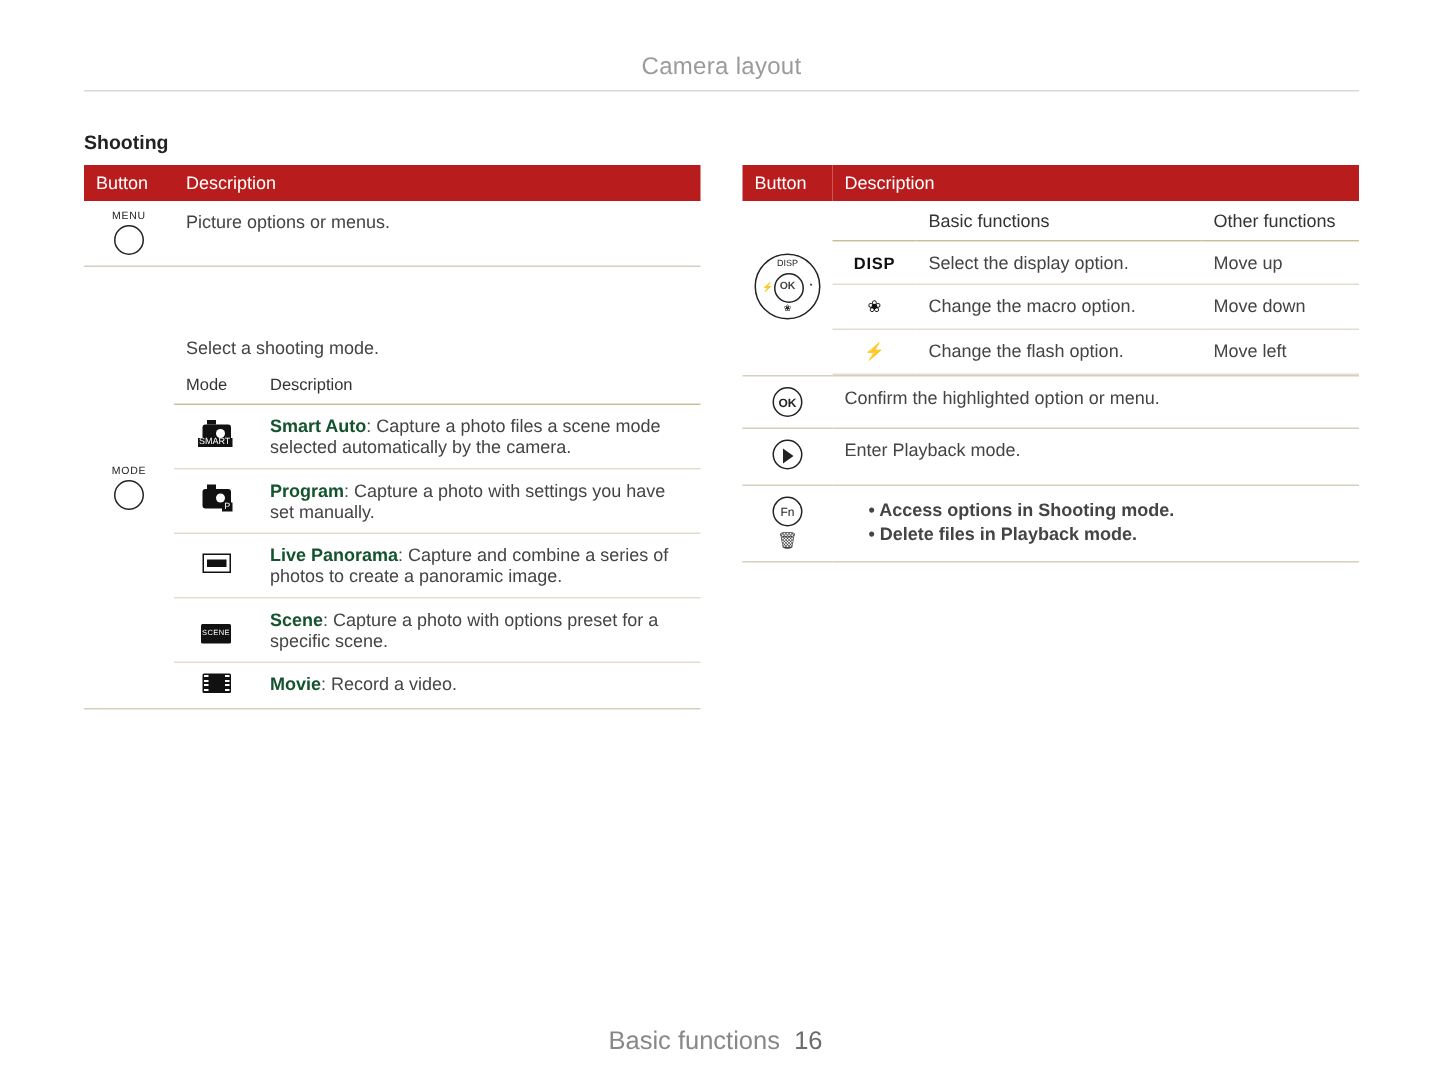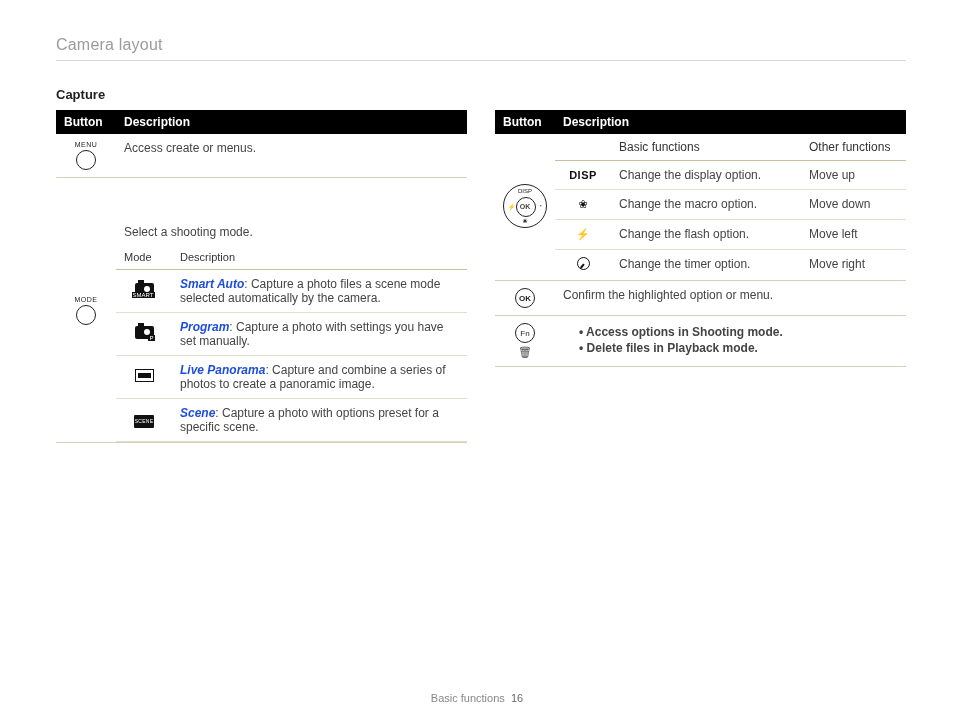--- a/index.html
+++ b/index.html
@@ -13,48 +13,49 @@
     color: #333;
   }
   .page-title {
     font-size: 16px;
     font-weight: 300;
     color: #9b9b9b;
     letter-spacing: 0.2px;
     margin-bottom: 20px;
     padding-bottom: 6px;
     border-bottom: 1px solid #d8d8d8;
+    text-align: center;
   }
   .section-title {
     font-size: 13px;
     font-weight: bold;
     color: #222;
     margin: 26px 0 8px 0;
   }
   .columns {
     display: flex;
     gap: 28px;
   }
   .col { width: 50%; }
   table { border-collapse: collapse; width: 100%; }
   .hdr-row td, .hdr-row th {
-    background: #000000;
+    background: #b91c1c;
     color: #fff;
     font-size: 12px;
-    font-weight: bold;
+    font-weight: normal;
     text-align: left;
     padding: 5px 8px;
   }
   .hdr-row .hdr-button { width: 60px; }
   td { font-size: 12px; padding: 7px 8px; color: #444; vertical-align: top; }
   .row-sep { border-bottom: 1px solid #d6cfbe; }
   .row-sep-light { border-bottom: 1px solid #e4ddcd; }
   .btn-cell { width: 60px; text-align: center; vertical-align: middle; }
   .mode-td { width: 50px; text-align: center; vertical-align: middle; }
-  .desc strong { font-weight: bold; color: #1d4ed8; font-style: italic; }
+  .desc strong { font-weight: bold; color: #14532d; }
   .icon-circ {
     display: inline-block;
     width: 20px; height: 20px;
     border: 1.5px solid #222;
     border-radius: 50%;
     vertical-align: middle;
   }
   .icon-menu-label, .icon-mode-label {
     display:block; font-size:7px; text-align:center; letter-spacing:0.5px; color:#222; margin-bottom:2px;
   }
@@ -114,49 +115,49 @@
     display:inline-block; width:13px; height:13px; border:1.5px solid #111; border-radius:50%; position:relative;
   }
   .timer::before { content:""; position:absolute; left:50%; top:50%; width:1.5px; height:5px; background:#111; transform-origin:top; transform:rotate(40deg); }
   .nested { padding:0 0 0 0; }
   .nested-hdr td { font-size:11px; color:#333; padding:6px 8px; border-bottom:1px solid #c9bf9f; }
   .right-sub-hdr td { font-size:12px; color:#333; padding:6px 8px; border-bottom:1px solid #c9bf9f; }
   ul.simple { list-style:none; padding:0; margin:0; }
   ul.simple li::before { content:"•  "; color:#444; }
   ul.simple li { margin:2px 16px;font-weight:bold; }
   .footer {
-    position:absolute; left:0; right:0; bottom:16px; text-align:center; font-size:11px; color:#888;
+    position:absolute; left:0; right:0; bottom:16px; text-align:center; font-size:17px; color:#888;
   }
   .footer .pg { color:#6b6b6b; }
   .inner-td { padding:0 !important; }
   .vcell { vertical-align: middle !important; }
   .w-sub-mode { width:56px; }
   .w-sub-basic { width:190px; }
 </style>
 </head>
 <body>
 
 <div class="page-title">Camera layout</div>
-<div class="section-title">Capture</div>
+<div class="section-title">Shooting</div>
 
 <div class="columns">
 
   <div class="col">
     <table>
       <tbody>
           <tr class="hdr-row">
         <th class="hdr-button">Button</th>
         <th>Description</th>
       </tr>
       <tr class="row-sep">
         <td class="btn-cell">
           <span class="icon-menu-label">MENU</span>
           <span class="icon-circ"></span>
         </td>
-        <td>Access create or menus.</td>
+        <td>Picture options or menus.</td>
       </tr>
       <tr class="row-sep">
         <td class="btn-cell vcell">
           <span class="icon-mode-label">MODE</span>
           <span class="icon-circ"></span>
         </td>
         <td class="inner-td">
           <div style="padding:7px 8px 6px;margin-top:40px;">Select a shooting mode.</div>
           <table class="nested">
             <tbody>
@@ -172,20 +173,24 @@
               <td class="mode-td"><span class="cam-body"><span class="dot"></span><span class="cam-sub">P</span></span></td>
               <td class="desc"><strong>Program</strong><span>: Capture a photo with settings you have set manually.</span></td>
             </tr>
             <tr class="row-sep-light">
               <td class="mode-td"><span class="pano-box"></span></td>
               <td class="desc"><strong>Live Panorama</strong><span>: Capture and combine a series of photos to create a panoramic image.</span></td>
             </tr>
             <tr class="row-sep-light">
               <td class="mode-td"><span class="scene-box">SCENE</span></td>
               <td class="desc"><strong>Scene</strong><span>: Capture a photo with options preset for a specific scene.</span></td>
+            </tr>
+            <tr>
+              <td class="mode-td"><span class="movie-box"></span></td>
+              <td class="desc"><strong>Movie</strong><span>: Record a video.</span></td>
             </tr>
           </tbody>
               </table>
         </td>
       </tr>
     </tbody>
       </table>
   </div>
 
   <div class="col">
@@ -208,47 +213,48 @@
         <td class="inner-td">
           <table>
             <tbody>
                   <tr class="right-sub-hdr">
               <td class="w-sub-mode"></td>
               <td class="w-sub-basic">Basic functions</td>
               <td>Other functions</td>
             </tr>
             <tr class="row-sep-light">
               <td class="mode-td"><span class="disp-lbl">DISP</span></td>
-              <td>Change the display option.</td>
+              <td>Select the display option.</td>
               <td>Move up</td>
             </tr>
             <tr class="row-sep-light">
               <td class="mode-td"><span class="mini-icon flower">❀</span></td>
               <td>Change the macro option.</td>
               <td>Move down</td>
             </tr>
             <tr class="row-sep-light">
               <td class="mode-td"><span class="mini-icon flash">⚡</span></td>
               <td>Change the flash option.</td>
               <td>Move left</td>
             </tr>
-            <tr>
-              <td class="mode-td"><span class="timer"></span></td>
-              <td>Change the timer option.</td>
-              <td>Move right</td>
-            </tr>
           </tbody>
               </table>
         </td>
       </tr>
       <tr class="row-sep">
         <td class="btn-cell">
           <span class="icon-ok">OK</span>
         </td>
         <td>Confirm the highlighted option or menu.</td>
+      </tr>
+      <tr class="row-sep">
+        <td class="btn-cell">
+          <span class="icon-play"></span>
+        </td>
+        <td>Enter Playback mode.</td>
       </tr>
       <tr class="row-sep">
         <td class="btn-cell icon-fn-wrap">
           <span class="icon-fn">Fn</span>
           <span class="icon-trash">🗑</span>
         </td>
         <td>
           <ul class="simple">
             <li>Access options in Shooting mode.</li>
             <li>Delete files in Playback mode.</li>

